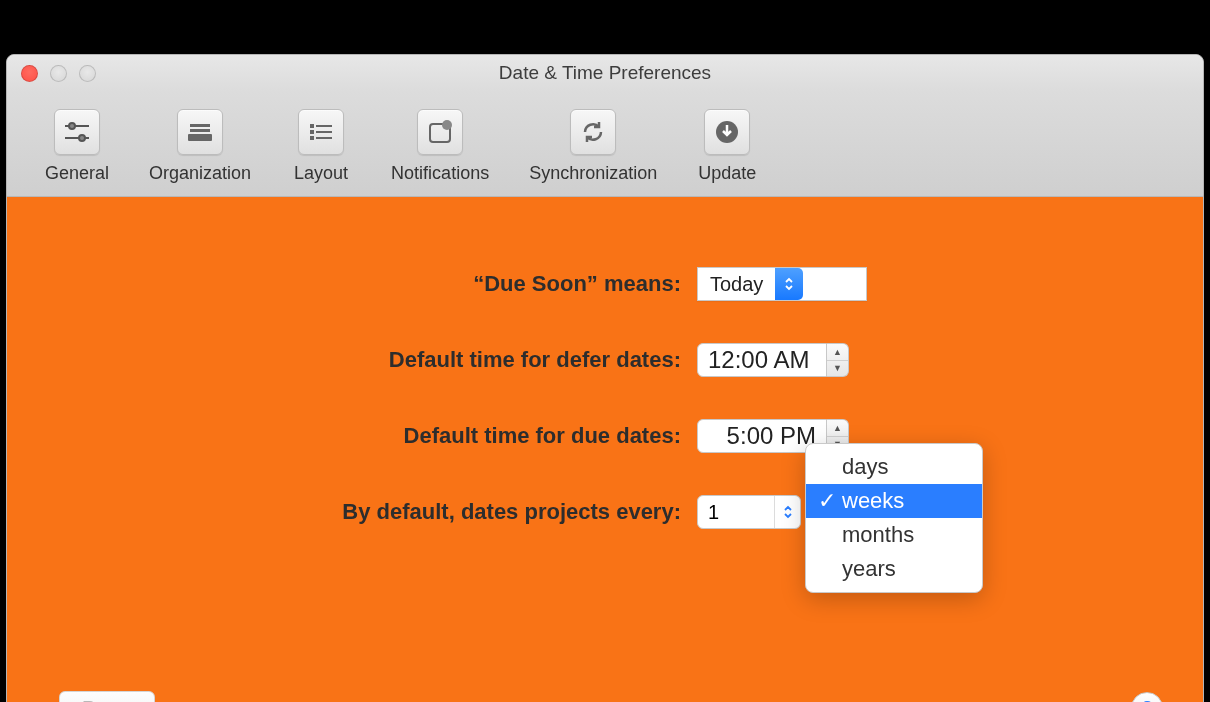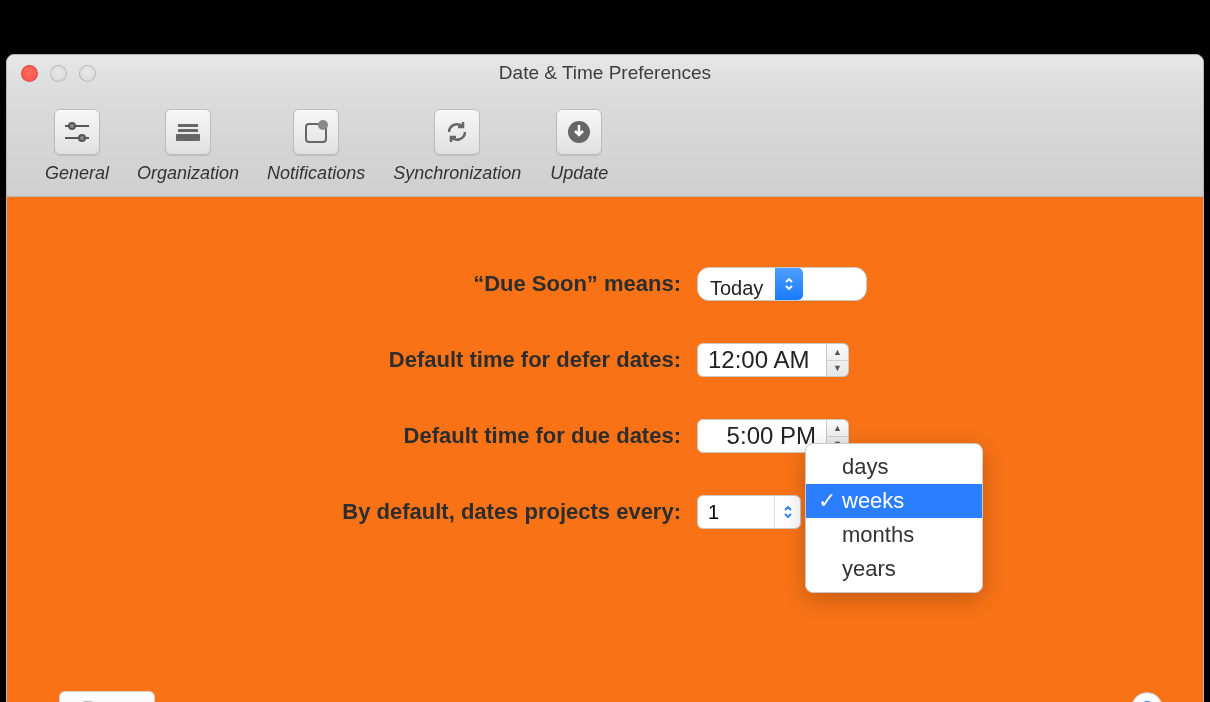--- a/index.html
+++ b/index.html
@@ -48,24 +48,23 @@
     .window-title {
       margin: 0 auto;
       font-size: 19px;
       color: #3d3d3d;
       font-weight: 400;
     }
     .toolbar {
       display: flex;
       align-items: flex-start;
       padding: 10px 24px 0 24px;
-      gap: 0;
+      gap: 12px;
       border-bottom: 1px solid #b8b8b8;
       background: linear-gradient(#dcdcdc, #cfcfcf);
-      font-style: italic;
     }
     .tab {
       display: flex;
       flex-direction: column;
       align-items: center;
       padding: 8px 14px 12px;
       border-radius: 6px 6px 0 0;
       cursor: default;
       gap: 8px;
       min-width: 88px;
@@ -109,24 +108,24 @@
     .row-label {
       flex: 0 0 650px;
       text-align: right;
       font-size: 22px;
       font-weight: 600;
       color: #2d2d2d;
       padding-right: 16px;
     }
     .select {
       display: flex;
-      align-items: flex-end;
+      align-items: center;
       background: #fff;
       border: 1px solid #c8c8c8;
-      border-radius: 12px;
+      border-radius: 0;
       height: 34px;
       font-size: 20px;
       color: #222;
       box-shadow: 0 1px 1px rgba(0,0,0,0.05);
     }
     .select-text { padding: 0 12px; }
     .select-arrows {
       width: 28px; height: 100%;
       background: linear-gradient(#4ea0ff, #1879ff);
       border-radius: 0 5px 5px 0;
@@ -307,20 +306,35 @@
             <g fill="#666">
               <rect x="4" y="4" width="20" height="3"></rect>
               <rect x="4" y="9" width="20" height="3"></rect>
               <rect x="2" y="14" width="24" height="7" rx="1"></rect>
             </g>
           </svg>
       </div>
       <span class="tab-label">Organization</span>
     </div>
 
+    <div class="tab">
+      <div class="tab-icon-wrap">
+        <svg width="28" height="24" viewBox="0 0 28 24">
+            <g fill="#666">
+              <rect x="3" y="4" width="4" height="4"></rect>
+              <rect x="9" y="5" width="16" height="2"></rect>
+              <rect x="3" y="10" width="4" height="4"></rect>
+              <rect x="9" y="11" width="16" height="2"></rect>
+              <rect x="3" y="16" width="4" height="4"></rect>
+              <rect x="9" y="17" width="16" height="2"></rect>
+            </g>
+          </svg>
+      </div>
+      <span class="tab-label">Layout</span>
+    </div>
 
 
     <div class="tab">
       <div class="tab-icon-wrap">
         <svg width="28" height="28" viewBox="0 0 28 28">
             <rect x="4" y="6" width="20" height="18" rx="3" fill="none" stroke="#666" stroke-width="2"></rect>
             <circle cx="21" cy="7" r="5" fill="#888"></circle>
           </svg>
       </div>
       <span class="tab-label">Notifications</span>

